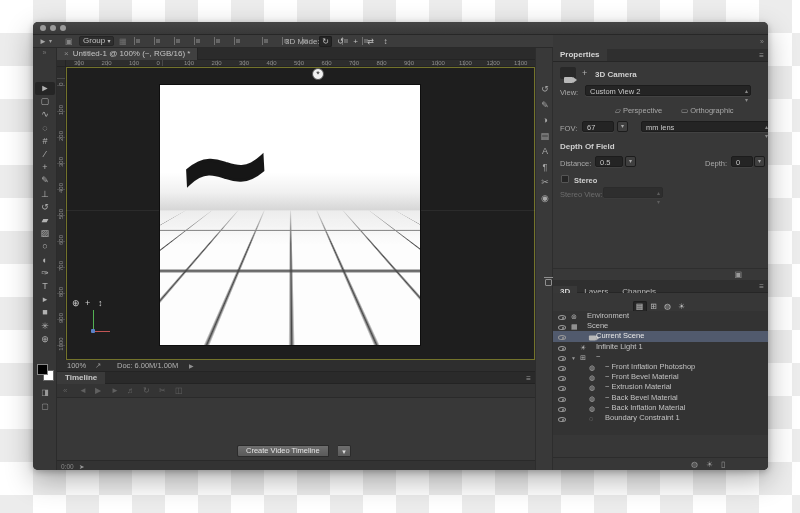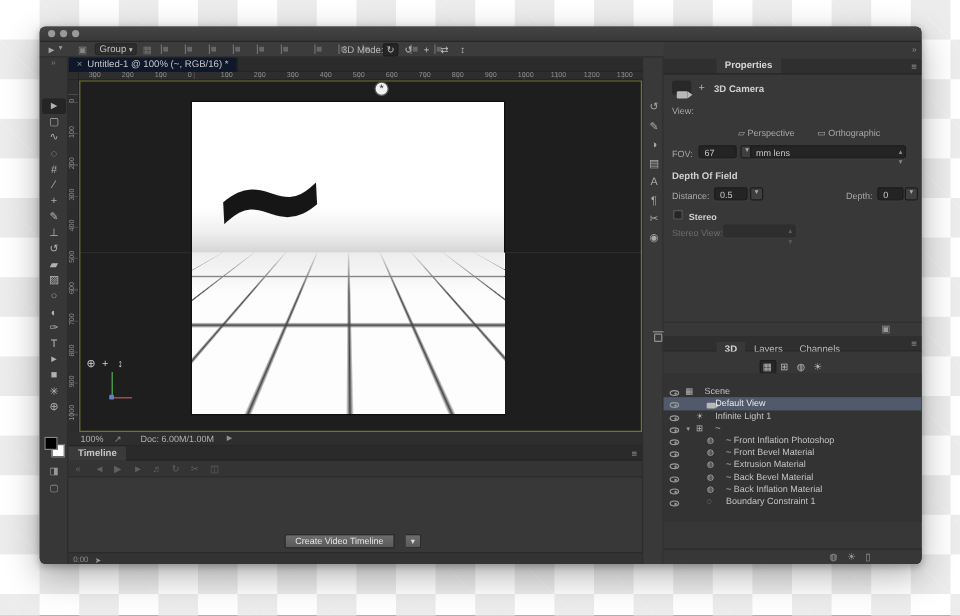--- a/index.html
+++ b/index.html
@@ -30,21 +30,21 @@
   .ob{top:2px;height:9px;line-height:9px;color:#9f9f9f;}
   .ob-ic{font-size:8px;color:#a5a5a5;}
   .ob-sel{background:#2e2e2e;border:1px solid #262626;border-radius:2px;padding:0 3px;color:#c0c0c0;height:10px;line-height:8px;top:1px;}
   .ai{width:8px;height:8px;display:inline-block;position:relative;opacity:.55;}
   .ai::before{content:"";position:absolute;left:1px;top:0;width:1px;height:8px;background:#9a9a9a;}
   .ai::after{content:"";position:absolute;left:3px;top:2px;width:4px;height:4px;background:#8a8a8a;}
   .mode-ic{width:13px;height:11px;text-align:center;line-height:11px;font-size:8px;color:#c2c2c2;display:inline-block;border-radius:2px;}
   .mode-ic.sel{background:#252525;box-shadow:inset 0 0 0 1px #1d1d1d;}
   
   #tabrow{left:24px;top:26px;right:215px;height:12px;background:#2b2b2b;border-bottom:1px solid #242424;}
-  #doctab{left:0;top:0;height:12px;background:#0f172a;border-right:1px solid #242424;padding:0 7px;font-size:8px;line-height:12px;color:#c4c4c4;}
+  #doctab{left:0;top:0;height:12px;background:#404040;border-right:1px solid #242424;padding:0 7px;font-size:8px;line-height:12px;color:#c4c4c4;}
   #doctab .x{color:#8a8a8a;margin-right:4px;font-size:8px;}
   
   #tools{left:0;top:26px;width:24px;bottom:0;background:#373737;border-right:1px solid #2b2b2b;}
   #tools .hdr{width:100%;text-align:center;font-size:7px;color:#777;top:1px;}
   .tool{left:2px;width:20px;height:13px;text-align:center;line-height:13px;font-size:9px;color:#b2b2b2;}
   .tool.sel{background:#252525;border-radius:2px;}
   #swatch-bk{left:4px;width:11px;height:11px;background:#000;border:1px solid #888;z-index:2;}
   #swatch-wt{left:10px;width:11px;height:11px;background:#fff;border:1px solid #666;z-index:1;}
   
   #ruler-corner{left:24px;top:38px;width:9px;height:7px;background:#2d2d2d;border-right:1px solid #242424;border-bottom:1px solid #242424;}
@@ -86,21 +86,21 @@
   #cvt-dd{left:281px;top:47px;width:13px;height:12px;background:linear-gradient(#6e6e6e,#5a5a5a);border:1px solid #2b2b2b;border-left:none;border-radius:0 2px 2px 0;text-align:center;font-size:7px;line-height:11px;color:#ddd;}
   #tl-footer{left:24px;top:438px;width:478px;height:10px;background:#333;border-top:1px solid #2a2a2a;font-size:6.5px;color:#8a8a8a;}
   
   #strip{left:502px;top:26px;width:18px;bottom:0;background:#393939;border-left:1px solid #2d2d2d;border-right:1px solid #2d2d2d;}
   .strip-ic{left:0;width:18px;text-align:center;font-size:9px;color:#a8a8a8;}
   
   #dock{left:520px;top:13px;width:215px;bottom:0;background:#383838;}
   .collapse{right:4px;font-size:7px;color:#8a8a8a;}
   .ptabrow{left:0;right:0;height:12px;background:#2f2f2f;border-bottom:1px solid #262626;}
   .ptab{height:12px;padding:0 7px;font-size:8px;line-height:12px;color:#b9b9b9;display:inline-block;}
-  .ptab.active{background:#383838;color:#d6d6d6;font-weight:bold;margin-left:44px;}
+  .ptab.active{background:#383838;color:#d6d6d6;font-weight:bold;}
   .pmenu{right:4px;top:2px;font-size:8px;color:#9a9a9a;}
   .lbl{font-size:7.5px;color:#a8a8a8;line-height:9px;}
   .bold{font-weight:bold;color:#cfcfcf;}
   .well{background:#242424;border:1px solid #1c1c1c;box-shadow:0 1px 0 rgba(255,255,255,.05);border-radius:2px;font-size:7.5px;color:#c8c8c8;line-height:9px;padding:1px 4px;height:11px;}
   .stepper{position:absolute;right:2px;top:1px;font-size:6px;color:#8a8a8a;line-height:9px;}
   .stepbtn{background:#3f3f3f;border:1px solid #1c1c1c;border-radius:2px;width:11px;height:11px;text-align:center;font-size:6px;line-height:9px;color:#aaa;}
   .cam-ic{display:inline-block;width:9px;height:6px;background:#b8b8b8;border-radius:1px;position:relative;vertical-align:middle;}
   .cam-ic::after{content:"";position:absolute;left:9px;top:0;border-top:3px solid transparent;border-bottom:3px solid transparent;border-left:4px solid #b8b8b8;}
   .cam-sm{transform:scale(.8);}
   .checkbox{width:8px;height:8px;background:#262626;border:1px solid #555;border-radius:1px;display:inline-block;}
@@ -277,28 +277,29 @@
       <div class="ptabrow abs" style="top:0;height:13px"></div>
       <span class="ptab active abs" style="left:0">Properties</span>
       <span class="pmenu abs">≡</span>
     </div>
     <div class="abs" style="left:0;top:27px;right:0;height:215px">
       <span class="abs" style="left:7px;top:5px;width:16px;height:12px;background:#282828;border-radius:2px;text-align:center;padding-top:3px"><span class="cam-ic"></span></span>
       <span class="abs lbl" style="left:29px;top:7px;font-size:9px;color:#b0b0b0">+</span>
       <span class="abs lbl bold" style="left:42px;top:8px;font-size:8px">3D Camera</span>
 
       <span class="abs lbl" style="left:7px;top:26px">View:</span>
+      <span class="abs well" style="left:32px;top:23px;width:166px"><span>Custom View 2</span><span class="stepper">▴<br>▾</span></span>
 
       <span class="abs lbl" style="left:62px;top:44px"><span>▱</span> <span>Perspective</span></span>
       <span class="abs lbl" style="left:128px;top:44px"><span>▭</span> <span>Orthographic</span></span>
 
       <span class="abs lbl" style="left:7px;top:62px">FOV:</span>
       <span class="abs well" style="left:29px;top:59px;width:32px">67</span>
       <span class="abs stepbtn" style="left:64px;top:59px">▾</span>
-      <span class="abs well" style="left:72px;top:59px;width:130px"><span>mm lens</span><span class="stepper">▴<br>▾</span></span>
+      <span class="abs well" style="left:88px;top:59px;width:130px"><span>mm lens</span><span class="stepper">▴<br>▾</span></span>
 
       <span class="abs lbl bold" style="left:7px;top:80px;font-size:8px">Depth Of Field</span>
 
       <span class="abs lbl" style="left:7px;top:97px">Distance:</span>
       <span class="abs well" style="left:42px;top:94px;width:28px">0.5</span>
       <span class="abs stepbtn" style="left:72px;top:94px">▾</span>
       <span class="abs lbl" style="left:152px;top:97px">Depth:</span>
       <span class="abs well" style="left:178px;top:94px;width:22px">0</span>
       <span class="abs stepbtn" style="left:201px;top:94px">▾</span>
 
@@ -314,22 +315,23 @@
     </div>
 
     <div class="abs" style="left:0;top:245px;right:0;height:13px">
       <div class="ptabrow abs" style="top:0;height:13px"></div>
       <span id="p3d-tabs"><span class="ptab active" style="position: relative;">3D</span><span class="ptab" style="position: relative;">Layers</span><span class="ptab" style="position: relative;">Channels</span></span>
       <span class="pmenu abs">≡</span>
     </div>
     <div class="abs" style="left:0;top:258px;right:0;bottom:0;background:#373737">
       <div class="abs" style="left:0;right:0;top:2px;height:14px;text-align:center" id="p3d-filters"><span class="filt sel">▦</span><span class="filt">⊞</span><span class="filt">◍</span><span class="filt">☀</span></div>
       <div class="abs" id="p3d-list" style="left:0;right:0;top:18px;height:124px;background:#333">
+          <div class="tree-row abs" style="top: 0px;"><span class="eye abs" style="left: 5px; top: 2px;"></span><span class="tree-ic abs" style="left: 18px; top: 1px;">⊚</span><span class="abs" style="left: 34px; top: 0px;">Environment</span></div>
           <div class="tree-row abs" style="top: 10.2px;"><span class="eye abs" style="left: 5px; top: 2px;"></span><span class="tree-ic abs" style="left: 18px; top: 1px;">▦</span><span class="abs" style="left: 34px; top: 0px;">Scene</span></div>
-          <div class="tree-row abs sel" style="top: 20.4px;"><span class="eye abs" style="left: 5px; top: 2px;"></span><span class="cam-ic cam-sm abs" style="left: 27px; top: 2px;"></span><span class="abs" style="left: 43px; top: 0px;">Default View</span></div>
+          <div class="tree-row abs sel" style="top: 20.4px;"><span class="eye abs" style="left: 5px; top: 2px;"></span><span class="cam-ic cam-sm abs" style="left: 27px; top: 2px;"></span><span class="abs" style="left: 43px; top: 0px;">Current Scene</span></div>
           <div class="tree-row abs" style="top: 30.6px;"><span class="eye abs" style="left: 5px; top: 2px;"></span><span class="tree-ic abs" style="left: 27px; top: 1px;">☀</span><span class="abs" style="left: 43px; top: 0px; text-align: right;">Infinite Light 1</span></div>
           <div class="tree-row abs" style="top: 40.8px;"><span class="eye abs" style="left: 5px; top: 2px;"></span><span class="abs" style="left: 18px; top: 1px; font-size: 5px; color: rgb(154, 154, 154);">▼</span><span class="tree-ic abs" style="left: 27px; top: 1px;">⊞</span><span class="abs" style="left: 43px; top: 0px;">~</span></div>
           <div class="tree-row abs" style="top: 51px;"><span class="eye abs" style="left: 5px; top: 2px;"></span><span class="tree-ic abs" style="left: 36px; top: 1px;">◍</span><span class="abs" style="left: 52px; top: 0px;">~ Front Inflation Photoshop</span></div>
           <div class="tree-row abs" style="top: 61.2px;"><span class="eye abs" style="left: 5px; top: 2px;"></span><span class="tree-ic abs" style="left: 36px; top: 1px;">◍</span><span class="abs" style="left: 52px; top: 0px;">~ Front Bevel Material</span></div>
           <div class="tree-row abs" style="top: 71.4px;"><span class="eye abs" style="left: 5px; top: 2px;"></span><span class="tree-ic abs" style="left: 36px; top: 1px;">◍</span><span class="abs" style="left: 52px; top: 0px;">~ Extrusion Material</span></div>
           <div class="tree-row abs" style="top: 81.6px;"><span class="eye abs" style="left: 5px; top: 2px;"></span><span class="tree-ic abs" style="left: 36px; top: 1px;">◍</span><span class="abs" style="left: 52px; top: 0px;">~ Back Bevel Material</span></div>
           <div class="tree-row abs" style="top: 91.8px;"><span class="eye abs" style="left: 5px; top: 2px;"></span><span class="tree-ic abs" style="left: 36px; top: 1px;">◍</span><span class="abs" style="left: 52px; top: 0px;">~ Back Inflation Material</span></div>
           <div class="tree-row abs" style="top: 102px;"><span class="eye abs" style="left: 5px; top: 2px;"></span><span class="tree-ic abs" style="left: 36px; top: 1px;">◌</span><span class="abs" style="left: 52px; top: 0px;">Boundary Constraint 1</span></div>
         </div>
       <div class="abs" style="left:0;right:0;bottom:0;height:13px;border-top:1px solid #2c2c2c;background:#373737" id="p3d-footer">

